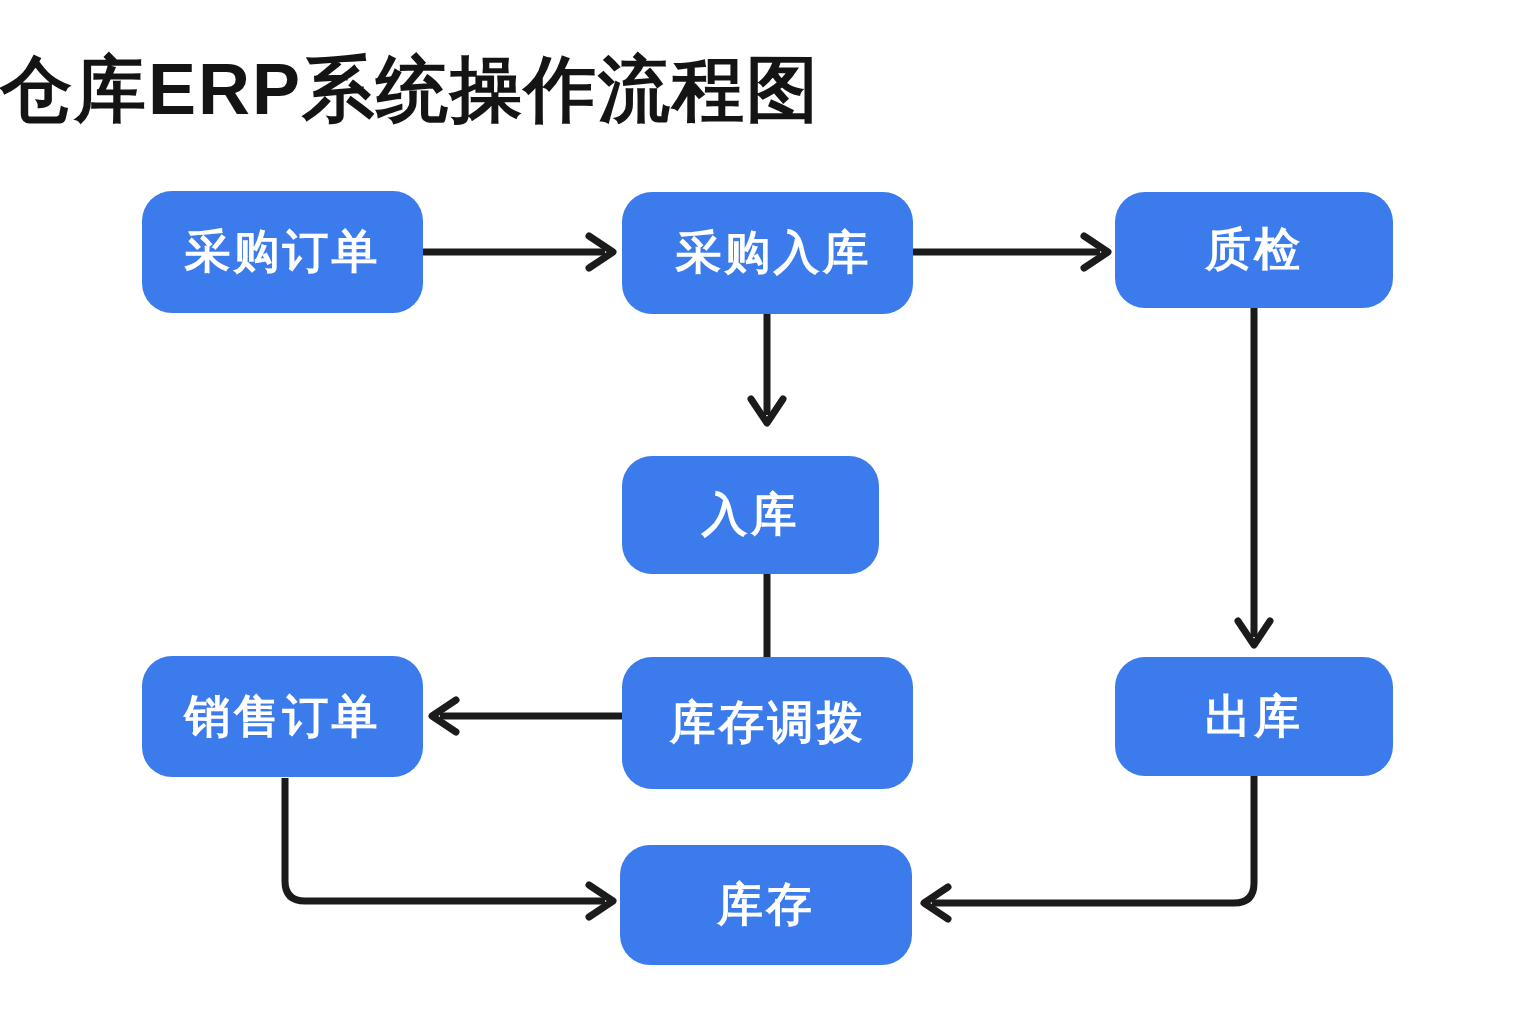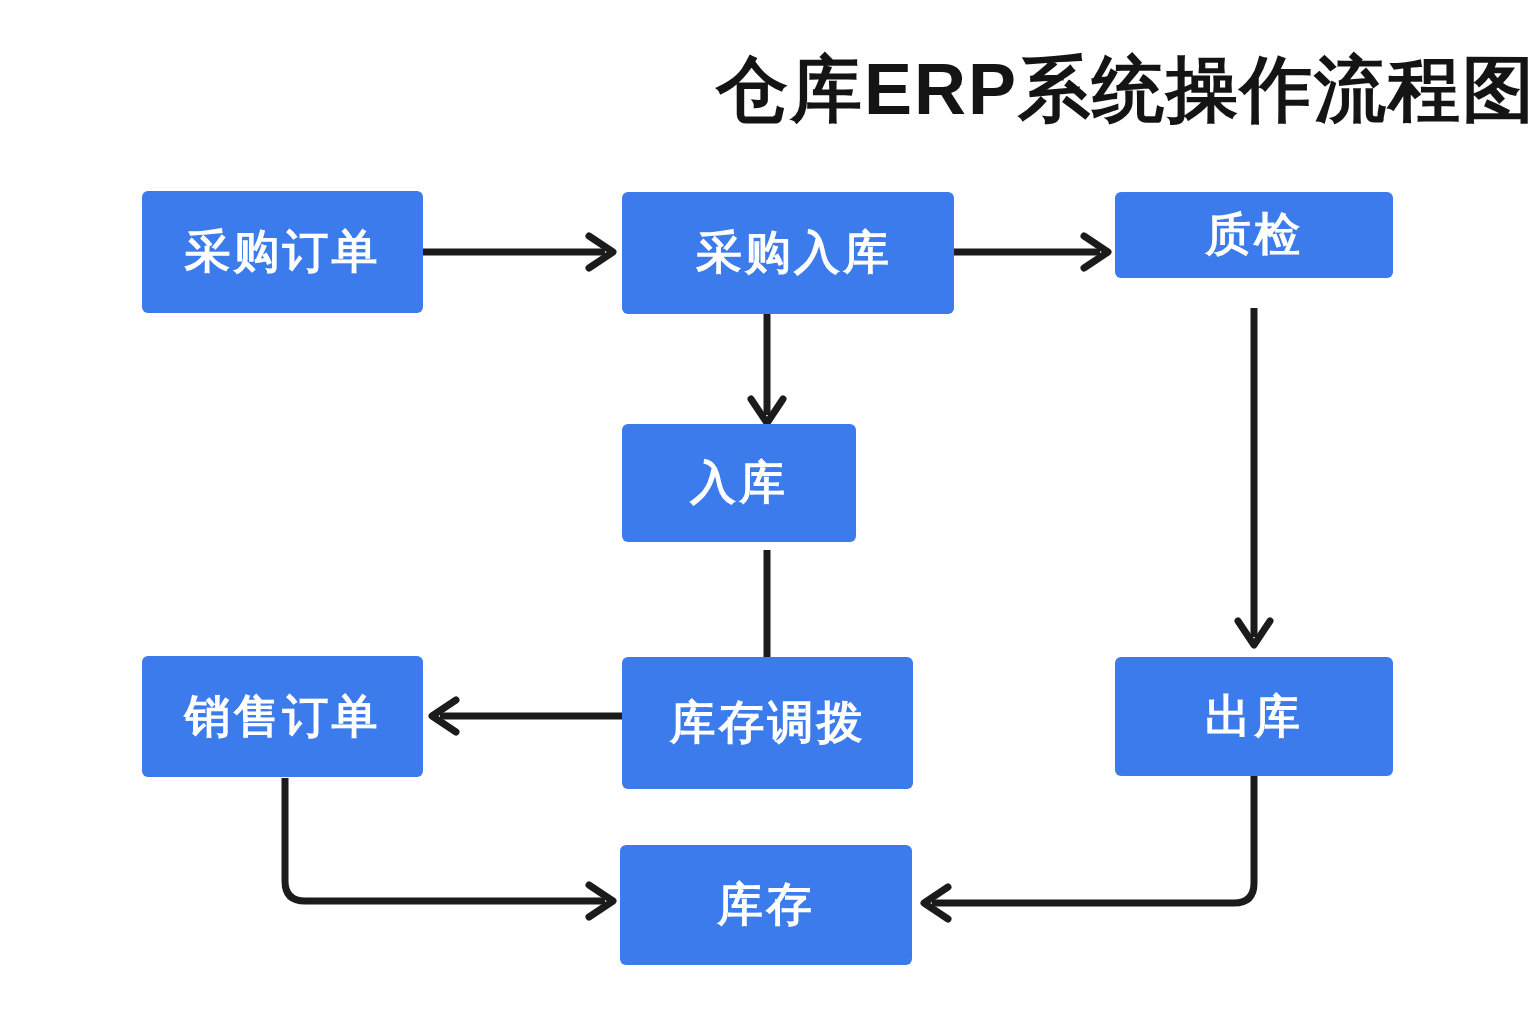--- a/index.html
+++ b/index.html
@@ -13,21 +13,21 @@
     height: 1024px;
     background: var(--background, #ffffff);
     overflow: hidden;
     font-family: "Liberation Sans", "DejaVu Sans", sans-serif;
   }
   .diagram-title {
     position: absolute;
     left: 0;
     top: 42px;
     width: 100%;
-    text-align: right;
+    text-align: left;
     font-size: 72px;
     font-weight: bold;
     letter-spacing: 2px;
     color: var(--title-text, #141414);
   }
   .edges-layer {
     position: absolute;
     left: 0;
     top: 0;
     width: 1536px;
@@ -45,21 +45,21 @@
     stroke-width: 7;
     stroke-linecap: round;
     stroke-linejoin: round;
   }
   .node {
     position: absolute;
     display: flex;
     align-items: center;
     justify-content: center;
     background: var(--node-fill, #3c7beb);
-    border-radius: 6px;
+    border-radius: 30px;
     box-sizing: border-box;
     font-family: Liberation Mono, monospace;
   }
   .node-label {
     color: var(--node-text, #ffffff);
     font-size: 46px;
     font-weight: bold;
     letter-spacing: 3px;
     white-space: nowrap;
   }
@@ -85,29 +85,29 @@
     <path class="edge" marker-end="url(#ah)" d="M622 716 L440 716"></path>
     <path class="edge" marker-end="url(#ah)" d="M1254 308 L1254 637"></path>
     <path class="edge" marker-end="url(#ah)" d="M285 778 L285 881 Q285 901 305 901 L605 901"></path>
     <path class="edge" marker-end="url(#ah)" d="M1254 776 L1254 883 Q1254 903 1234 903 L932 903"></path>
   </svg>
 
   <div class="node" style="left:142px; top:191px; width:281px; height:122px;">
     <span class="node-label">采购订单</span>
   </div>
 
-  <div class="node" style="left:622px; top:192px; width:332px; height:122px;padding-left:12px;">
+  <div class="node" style="left:622px; top:192px; width:291px; height:122px;padding-left:12px;">
     <span class="node-label">采购入库</span>
   </div>
 
-  <div class="node" style="left:1115px; top:192px; width:278px; height:86px;">
+  <div class="node" style="left:1115px; top:192px; width:278px; height:116px;">
     <span class="node-label">质检</span>
   </div>
 
-  <div class="node" style="left:622px; top:424px; width:234px; height:118px;">
+  <div class="node" style="left:622px; top:456px; width:257px; height:118px;">
     <span class="node-label">入库</span>
   </div>
 
   <div class="node" style="left:622px; top:657px; width:291px; height:132px;">
     <span class="node-label">库存调拨</span>
   </div>
 
   <div class="node" style="left:1115px; top:657px; width:278px; height:119px;">
     <span class="node-label">出库</span>
   </div>

